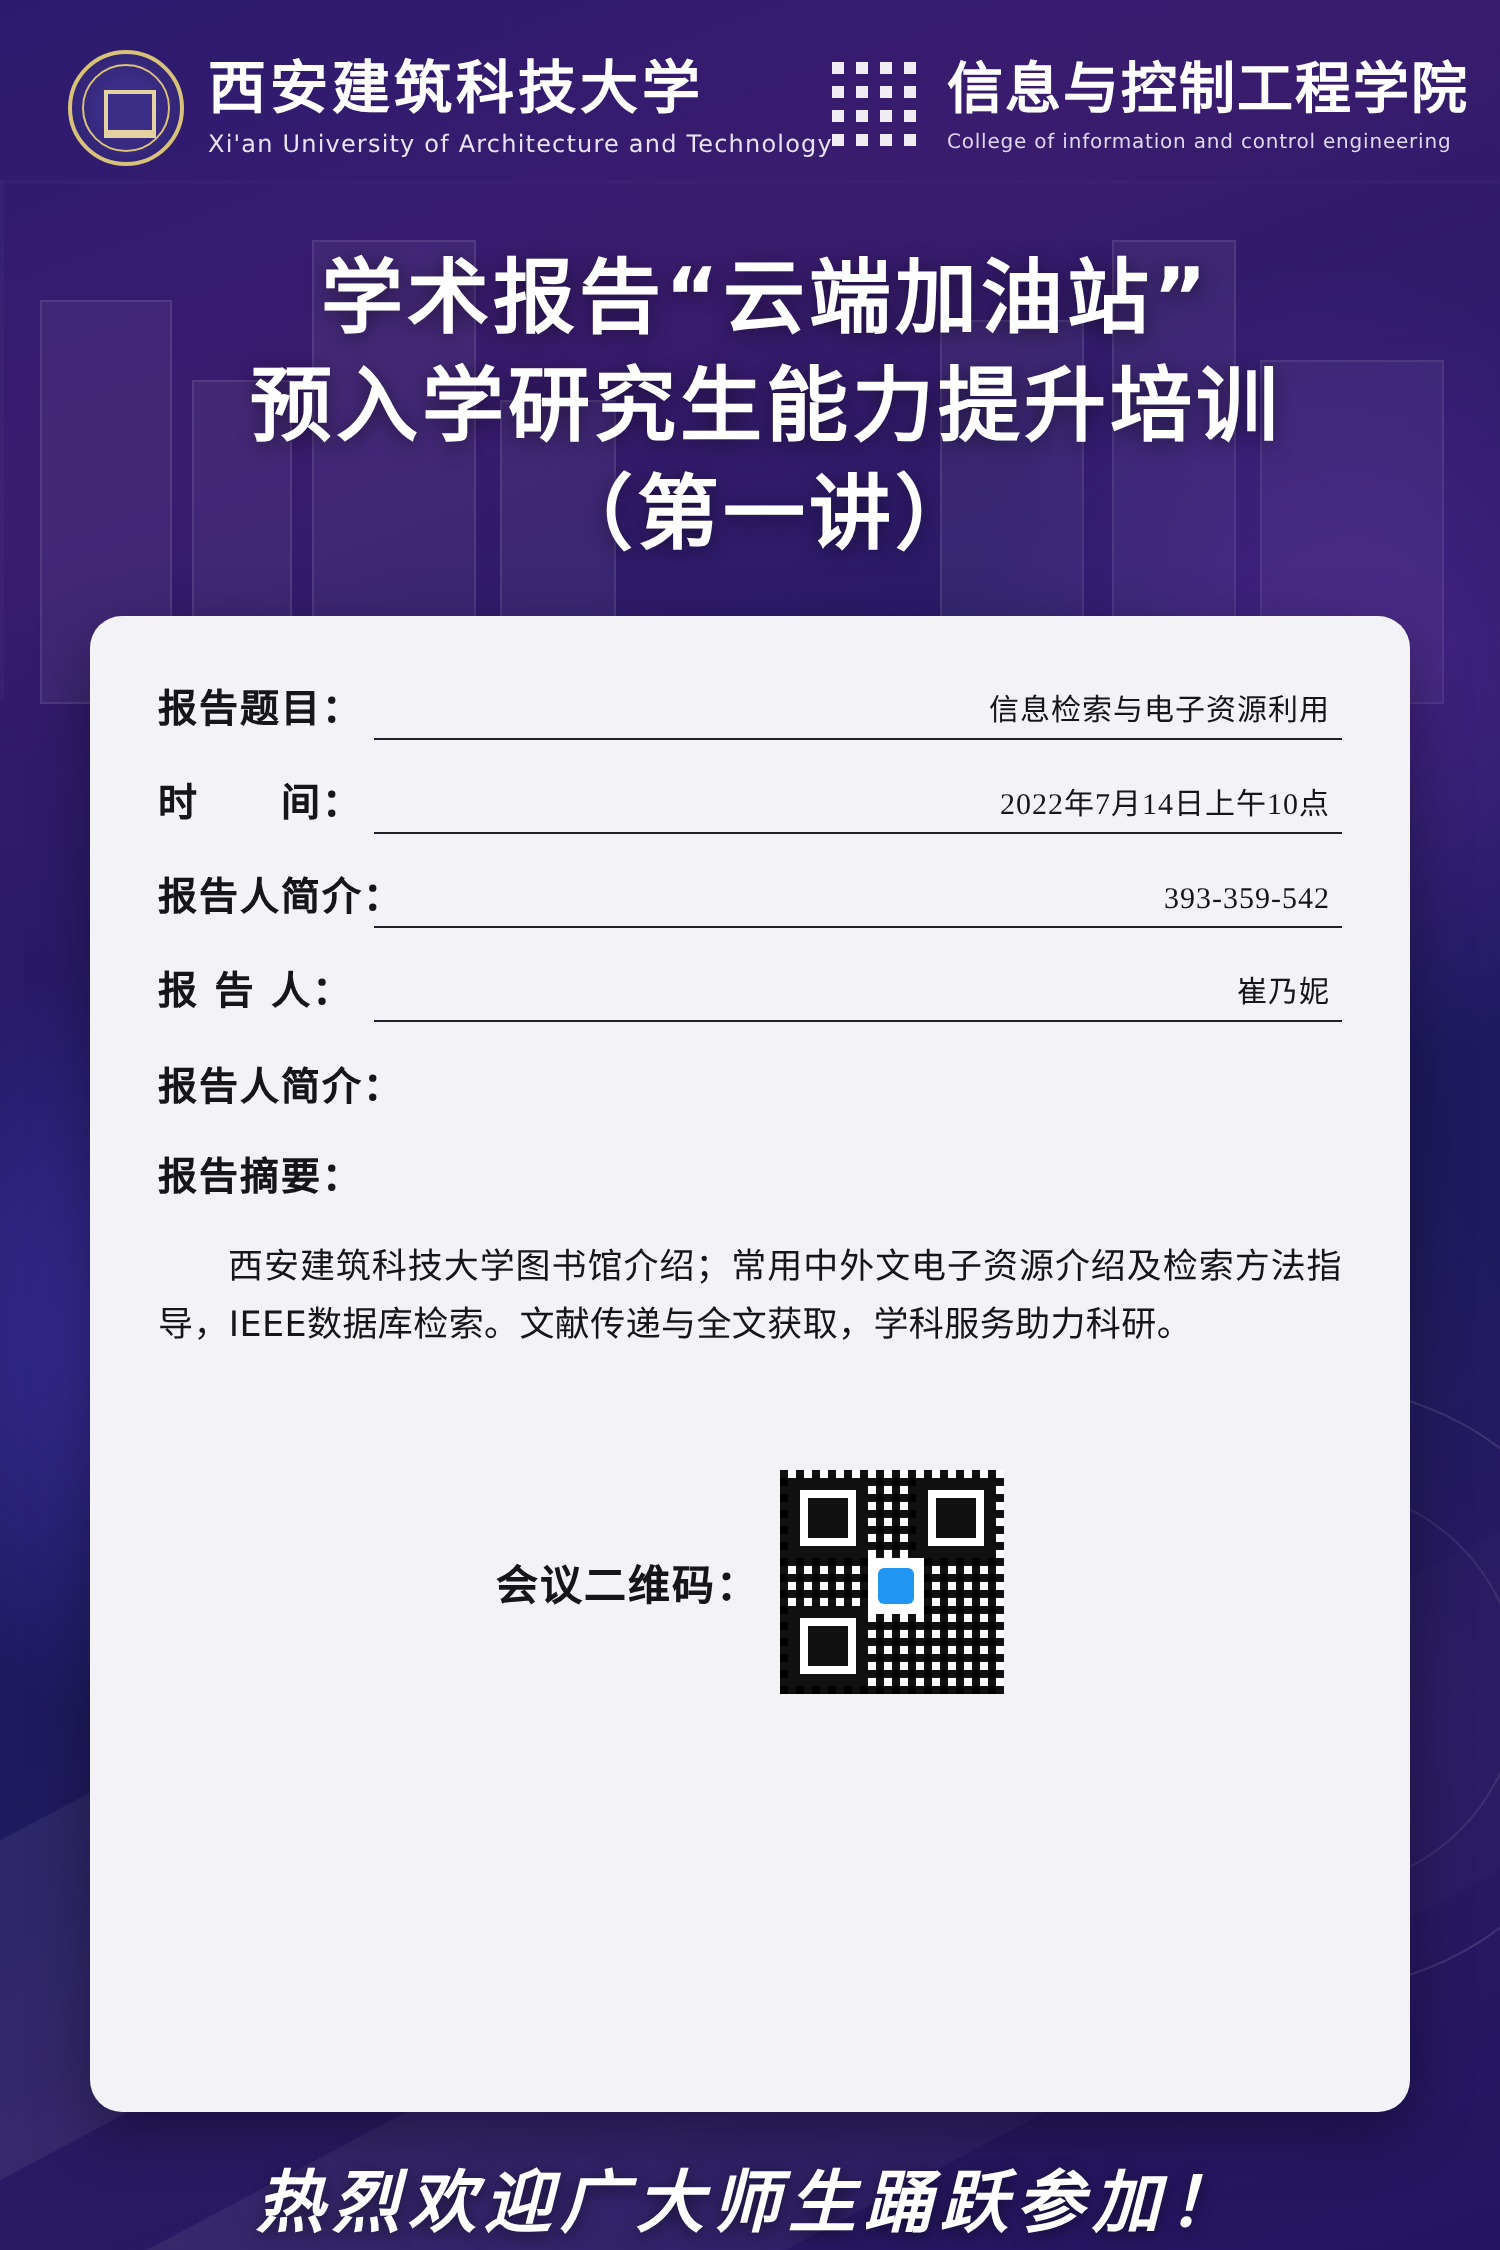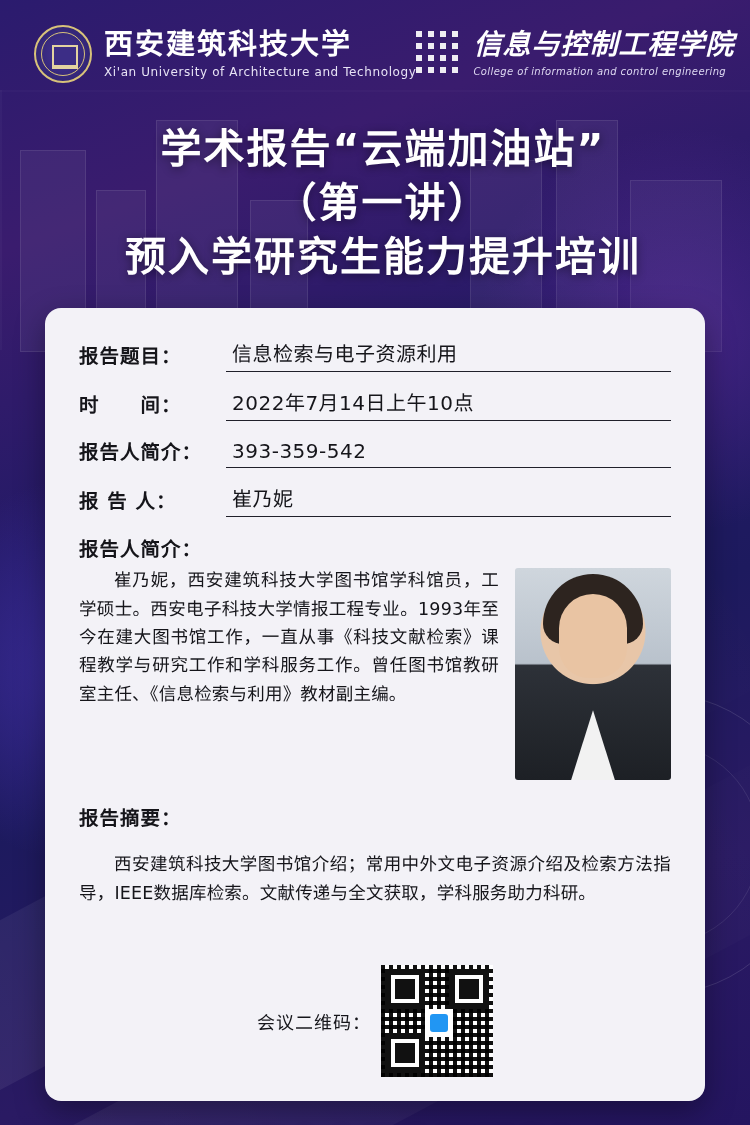--- a/index.html
+++ b/index.html
@@ -118,21 +118,20 @@
     margin-top: 7px;
     color: #e7e3f5;
     font-size: 12px;
     letter-spacing: .6px;
     white-space: nowrap;
   }
   .college {
     display: flex;
     align-items: center;
     gap: 11px;
-    font-style: italic;
   }
   .grid-mark {
     width: 46px; height: 46px;
     flex: none;
     background:
       linear-gradient(to right, #ffffff 0 6px, transparent 6px 12px),
       linear-gradient(to bottom, rgba(255,255,255,0.0) 0 0);
     background-size: 12px 12px;
     -webkit-mask-image: linear-gradient(to bottom, #000 0 6px, transparent 6px 12px);
     mask-image: linear-gradient(to bottom, #000 0 6px, transparent 6px 12px);
@@ -183,38 +182,38 @@
     border-radius: 16px;
     box-shadow: 0 10px 30px rgba(0,0,0,.35);
     padding: 30px 34px 24px;
     box-sizing: border-box;
     color: #15151a;
   }
   .field-row {
     display: flex;
     align-items: flex-end;
     margin-bottom: 15px;
-    gap: 39px;
   }
   .field-label {
     font-size: 19.5px;
     font-weight: 700;
     letter-spacing: 1px;
     white-space: nowrap;
     flex: none;
     padding-bottom: 3px;
   }
   .lbl-w { width: 108px; }
   .field-value {
     flex: 1;
     border-bottom: 1.6px solid #20202a;
-    text-align: left;
-    font-size: 20px;
+    text-align: right;
+    font-size: 15px;
     padding: 0 6px 4px;
     letter-spacing: .5px;
+    font-family: Liberation Serif, serif;
   }
   .sec-title {
     font-size: 19.5px;
     font-weight: 700;
     letter-spacing: 1px;
     margin: 16px 0 4px;
   }
   .bio-wrap {
     position: relative;
     overflow: hidden;
@@ -268,22 +267,22 @@
     margin-top: 19px;
   }
   .qr-row {
     display: flex;
     align-items: center;
     justify-content: center;
     gap: 10px;
     margin-top: 58px;
   }
   .qr-label {
-    font-size: 18px;
-    font-weight: 400;
+    font-size: 21px;
+    font-weight: 700;
     letter-spacing: 1px;
   }
   .qr {
     width: 112px; height: 112px;
     background-color: #fff;
     background-image:
       repeating-linear-gradient(90deg, #111 0 4px, #fff 4px 8px),
       repeating-linear-gradient(0deg, #111 0 4px, #fff 4px 8px);
     background-blend-mode: multiply;
     position: relative;
@@ -366,22 +365,22 @@
       <div class="grid-mark"></div>
       <div class="college-text">
         <div class="college-cn">信息与控制工程学院</div>
         <div class="college-en">College of information and control engineering</div>
       </div>
     </div>
   </div>
 
   <div class="title-block">
     <div class="title-line">学术报告“云端加油站”</div>
+    <div class="title-line">预入学研究生能力提升培训</div>
     <div class="title-line">（第一讲）</div>
-    <div class="title-line">预入学研究生能力提升培训</div>
   </div>
 
   <div class="card">
 
     <div class="field-row">
       <div class="field-label lbl-w">报告题目：</div>
       <div class="field-value">信息检索与电子资源利用</div>
     </div>
 
     <div class="field-row">
@@ -393,28 +392,20 @@
       <div class="field-label lbl-w">报告人简介：</div>
       <div class="field-value">393-359-542</div>
     </div>
 
     <div class="field-row">
       <div class="field-label lbl-w">报 告 人：</div>
       <div class="field-value">崔乃妮</div>
     </div>
 
     <div class="sec-title">报告人简介：</div>
-    <div class="bio-wrap">
-      <div class="portrait">
-        <div class="hair"></div>
-        <div class="face"></div>
-        <div class="collar"></div>
-      </div>
-      <div class="bio-text">崔乃妮，西安建筑科技大学图书馆学科馆员，工学硕士。西安电子科技大学情报工程专业。1993年至今在建大图书馆工作，一直从事《科技文献检索》课程教学与研究工作和学科服务工作。曾任图书馆教研室主任、《信息检索与利用》教材副主编。</div>
-    </div>
 
     <div class="sec-title">报告摘要：</div>
     <div class="abstract-text">西安建筑科技大学图书馆介绍；常用中外文电子资源介绍及检索方法指导，IEEE数据库检索。文献传递与全文获取，学科服务助力科研。</div>
 
     <div class="qr-row">
       <div class="qr-label">会议二维码：</div>
       <div class="qr">
         <div class="eye tl"></div>
         <div class="eye tr"></div>
         <div class="eye bl"></div>

